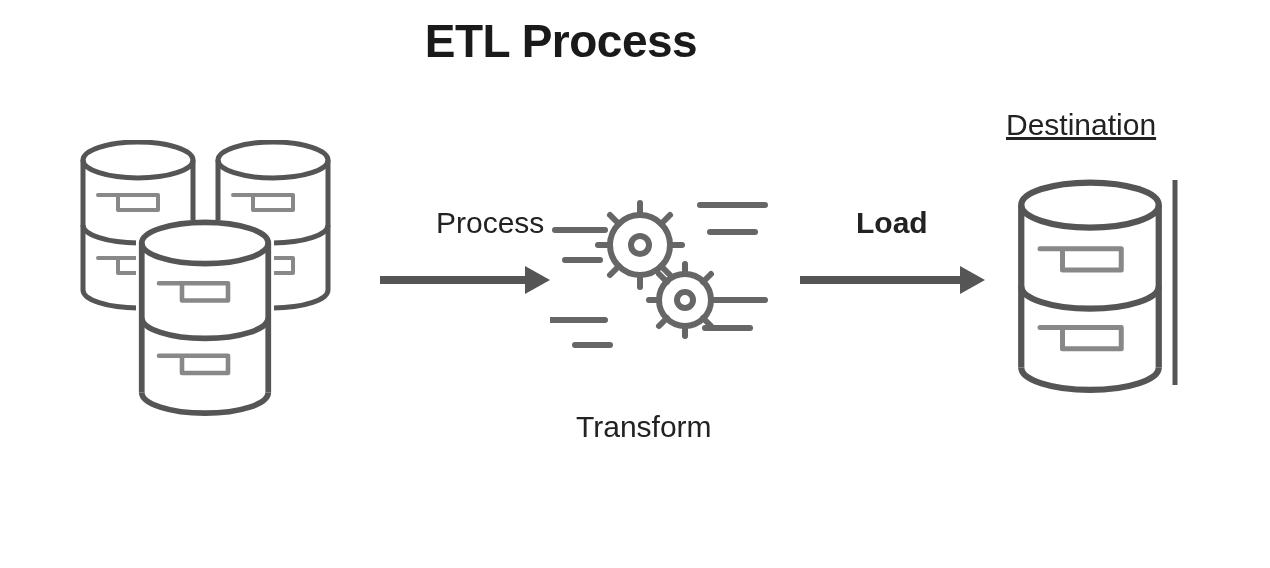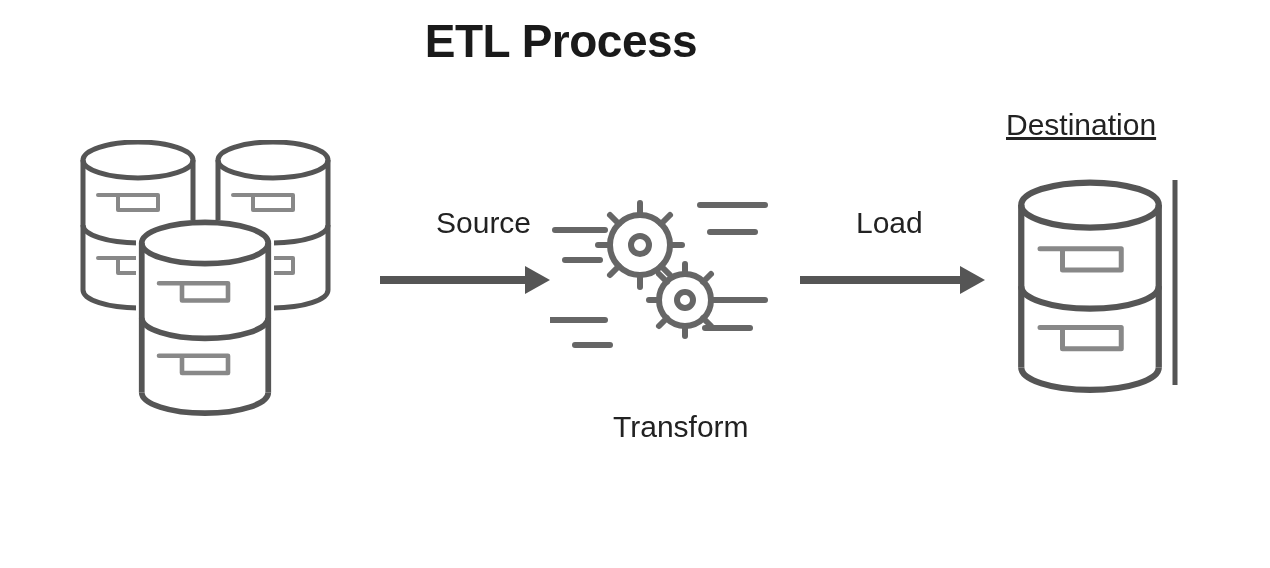--- a/index.html
+++ b/index.html
@@ -28,22 +28,22 @@
   }
   .label {
     position: absolute;
     font-size: 30px;
     font-weight: 400;
     color: #222;
   }
   .label-source     { top: 86px;  left: 120px; }
   .label-destination{ top: 108px; left: 1006px; text-decoration: underline; }
   .label-extract    { top: 206px; left: 436px; }
-  .label-load       { top: 206px; left: 856px; }
-  .label-transform  { top: 410px; left: 576px; margin-left: 37px; }
+  .label-load       { top: 206px; left: 856px; font-weight: bold; }
+  .label-transform  { top: 410px; left: 576px; }
 
   .icon-holder {
     position: absolute;
   }
   .icon-source    { top: 140px; left: 48px;  width: 320px; height: 310px; }
   .icon-transform { top: 190px; left: 550px; width: 220px; height: 170px; }
   .icon-dest      { top: 170px; left: 990px; width: 200px; height: 250px; }
 
   .arrow-holder {
     position: absolute;
@@ -54,21 +54,21 @@
   svg { display: block; }
 </style>
 </head>
 <body>
 
 <div class="canvas">
 
   <div class="title">ETL Process</div>
 
   <div class="label label-destination">Destination</div>
-  <div class="label label-extract">Source</div>
+  <div class="label label-extract">Process</div>
   <div class="label label-load">Load</div>
   <div class="label label-transform">Transform</div>
 
   <div class="icon-holder icon-source">
     <svg viewBox="0 0 320 310" width="320" height="310">
       <defs>
         <g id="cyl">
 
           <ellipse cx="60" cy="20" rx="55" ry="18" fill="#fff" stroke="#555" stroke-width="5"></ellipse>
           <path d="M5 20 V150" fill="none" stroke="#555" stroke-width="5"></path>

